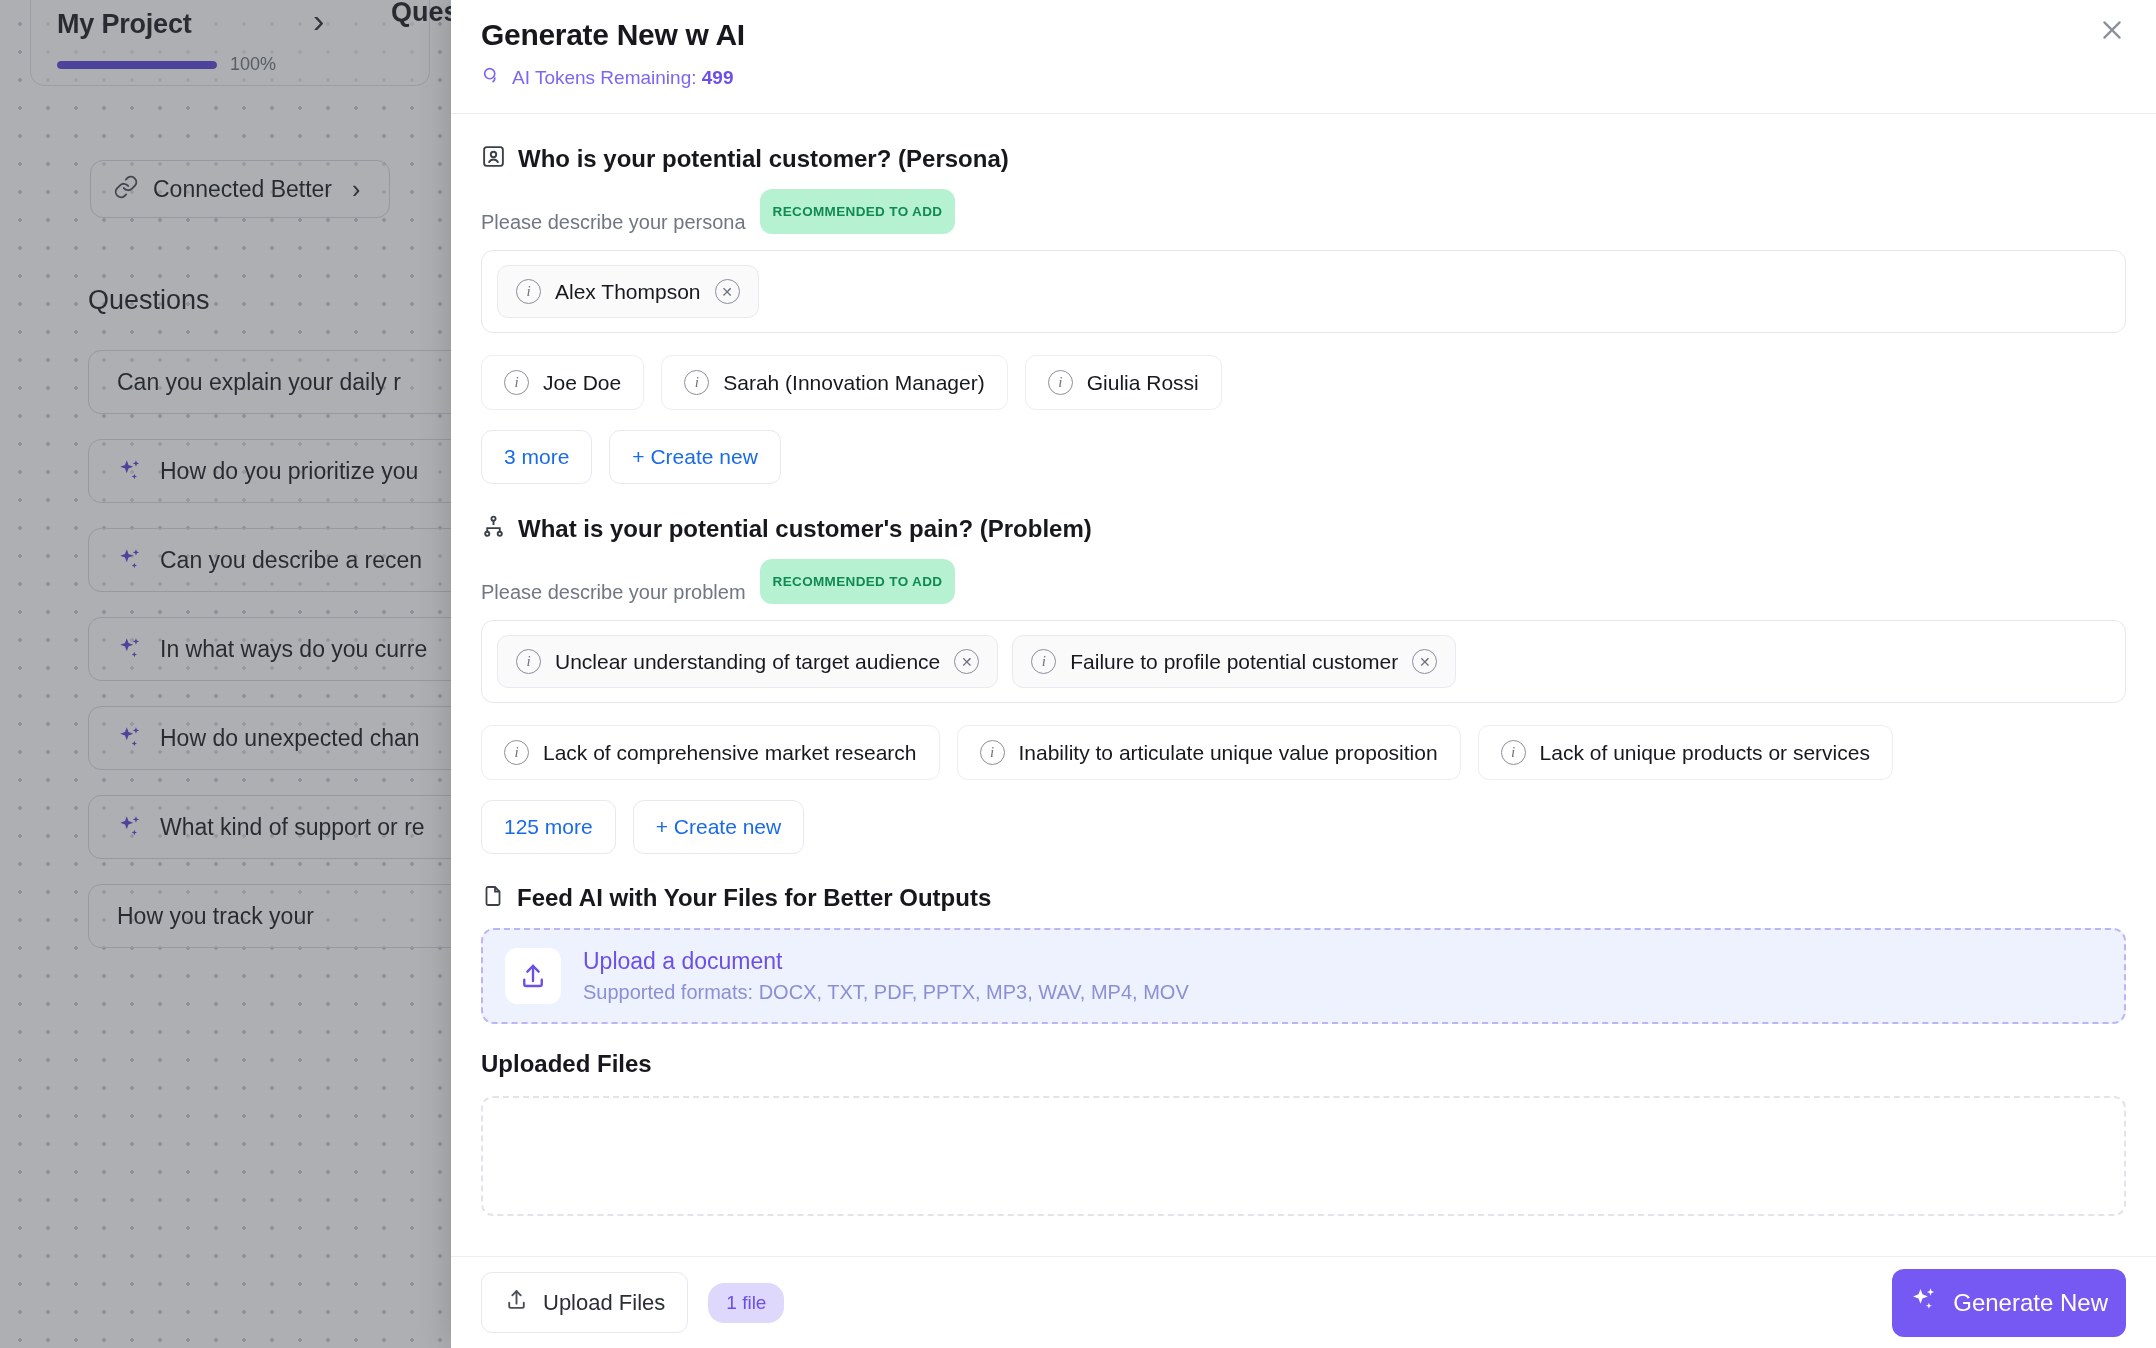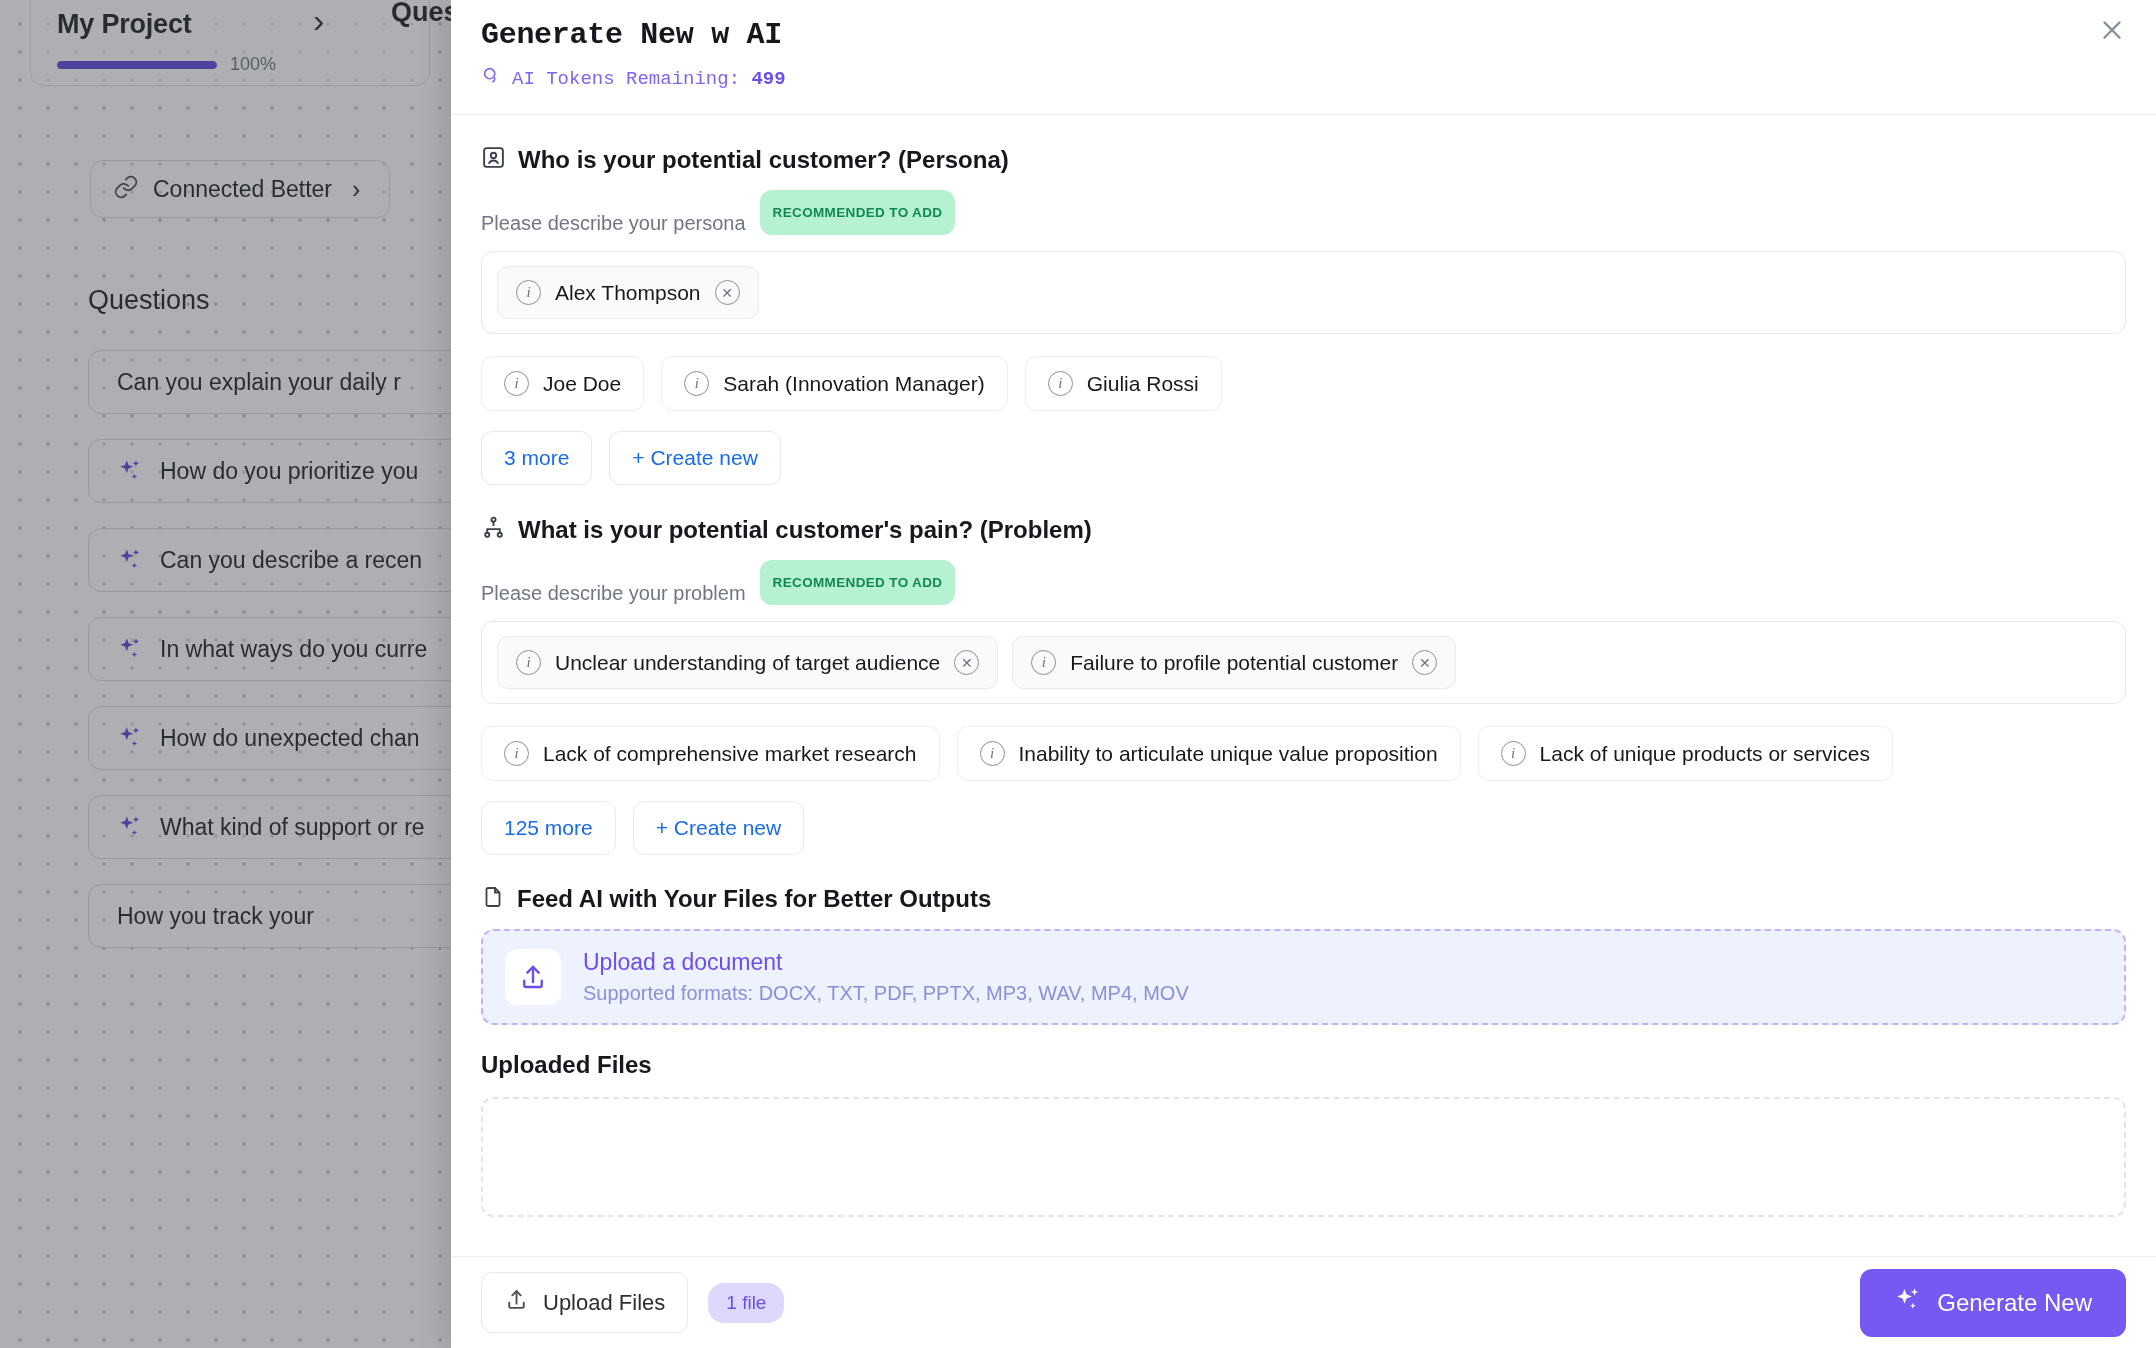--- a/index.html
+++ b/index.html
@@ -66,21 +66,20 @@
     width: 1705px; height: 1348px;
     background:#ffffff; z-index: 10;
     display:flex; flex-direction:column;
     box-shadow: -6px 0 28px rgba(0,0,0,0.13);
   }
   .modal-header {
     position: relative;
     padding: 18px 40px 22px 30px;
     border-bottom: 1px solid #ececf0;
     flex: 0 0 auto;
-    font-family: Liberation Mono, monospace;
   }
   .modal-title { font-size: 30px; font-weight: bold; color:#16181d; letter-spacing:-.3px;}
   .token-row { display:flex; align-items:center; gap:9px; margin-top:13px;}
   .token-text { font-size:19px; color:#7b68ef; }
   .token-count { font-weight:bold; color:#6c4fe8; }
   .close-btn {
     position:absolute; right: 22px; top: 8px;
     width:44px; height:44px; display:flex; align-items:center; justify-content:center;
     cursor:pointer;
   }
@@ -157,21 +156,21 @@
     padding: 14px 22px; font-size:22px; color:#2b2e35; cursor:pointer;
   }
   .file-badge {
     background:#ded8fd; color:#6c4fe8; font-size:19px;
     padding: 9px 18px; border-radius:16px;
   }
   .generate-btn {
     margin-left:auto;
     background:#7659f2; color:#fff; border:none; border-radius:12px;
     display:flex; align-items:center; gap:15px;
-    padding: 17px 34px; font-size:24px; cursor:pointer;
+    padding: 17px 18px; font-size:24px; cursor:pointer;
     font-family:"Liberation Sans", sans-serif;
   }
 </style>
 </head>
 <body>
 
 <div id="app-background">
 
   <div class="bg-project-card">
     <div class="bg-project-title">My Project</div>

